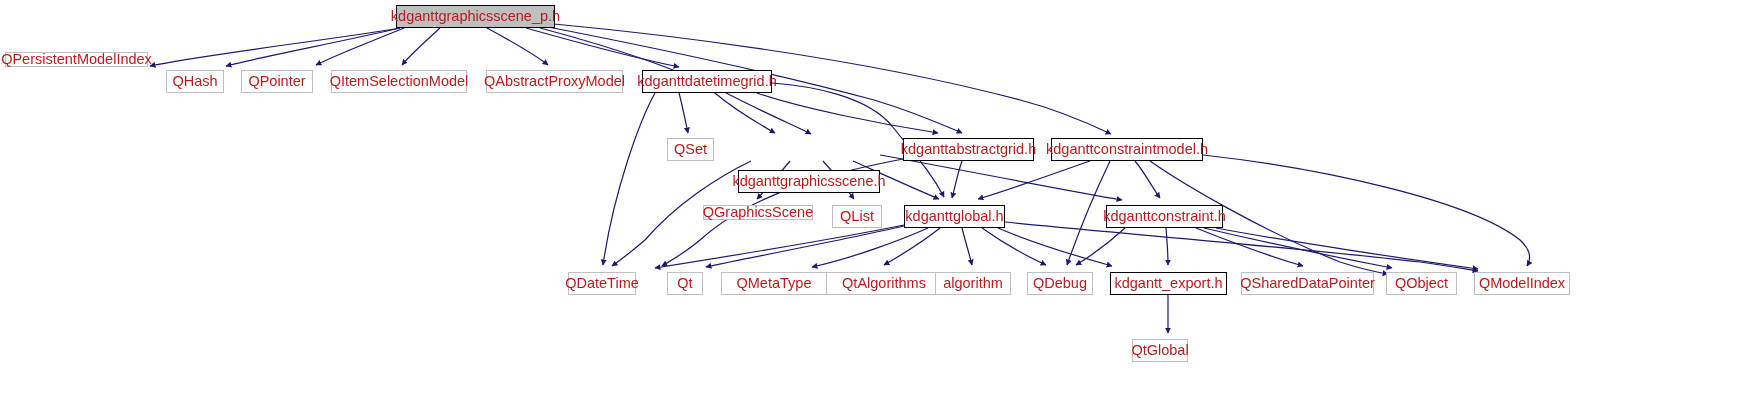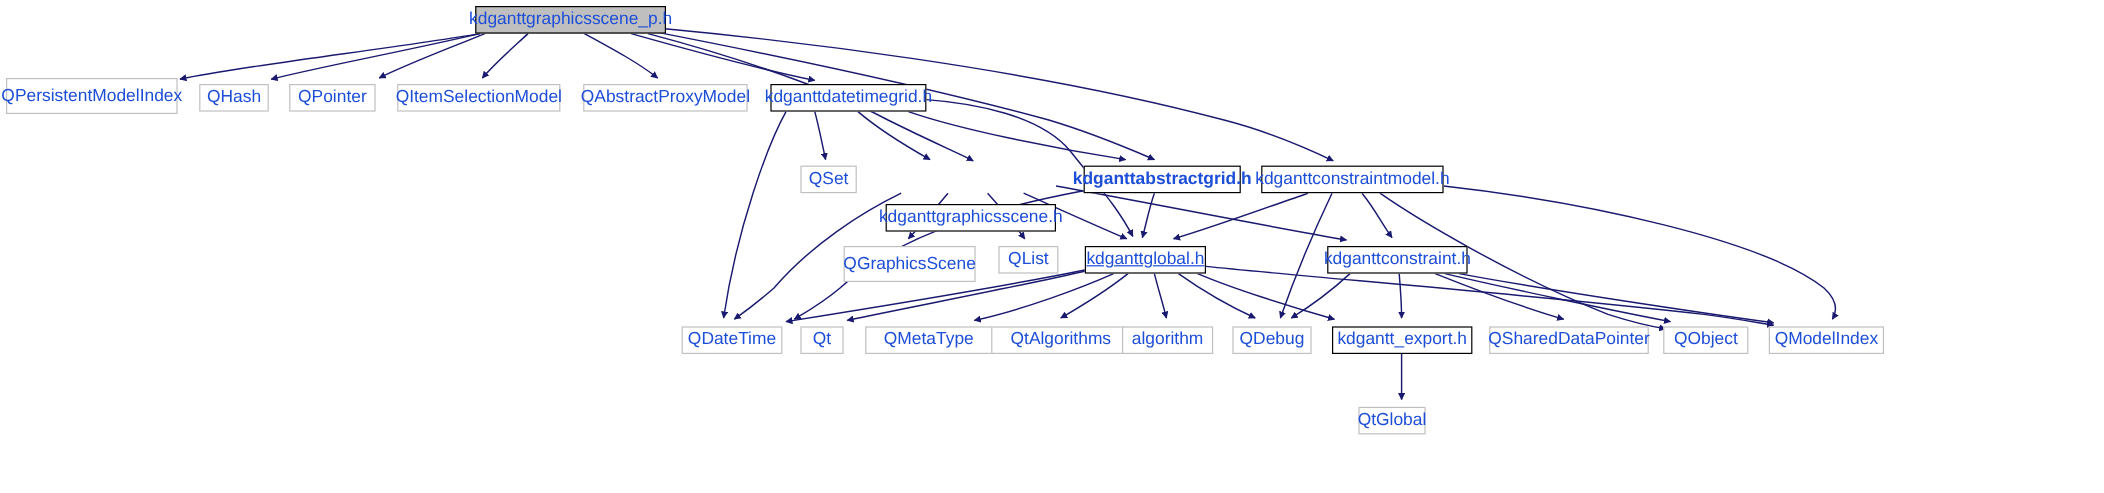--- a/index.html
+++ b/index.html
@@ -11,21 +11,21 @@
     overflow:hidden;
   }
   #edges{position:absolute;left:0;top:0;width:1753px;height:411px;}
   .node{
     position:absolute;
     box-sizing:border-box;
     display:flex;align-items:center;justify-content:center;
     background:#ffffff;
     border:1px solid #c0c0c0;
     font-size:14.5px;
-    color:#1d4ed8;
+    color:#b91c1c;
     white-space:nowrap;
     letter-spacing:0px;
     line-height:1;
   }
   .node.local{
     border:1.5px solid #000000;
   }
   .node.root{
     border:1.5px solid #000000;
     background:#bfbfbf;
@@ -82,21 +82,21 @@
         <path d="M 1196,228 C 1226,240 1272,257 1303,266" marker-end="url(#arrow)"></path>
         <path d="M 1204,228 C 1255,240 1345,259 1392,268" marker-end="url(#arrow)"></path>
         <path d="M 1216,228 C 1285,241 1420,261 1478,269" marker-end="url(#arrow)"></path>
         <path d="M 1168,295 C 1168,307 1168,321 1168,333" marker-end="url(#arrow)"></path>
       </g>
   </svg>
   <div id="node-layer">
       <div class="node root" style="left: 396px; top: 5px; width: 159px; height: 23px;">
         <span>kdganttgraphicsscene_p.h</span>
       </div>
-      <div class="node ext" style="left: 5px; top: 65px; width: 143px; height: 30px;">
+      <div class="node ext" style="left: 5px; top: 52px; width: 143px; height: 15px;">
         <span>QPersistentModelIndex</span>
       </div>
       <div class="node ext" style="left: 166px; top: 70px; width: 58px; height: 23px;">
         <span>QHash</span>
       </div>
       <div class="node ext" style="left: 241px; top: 70px; width: 72px; height: 23px;">
         <span>QPointer</span>
       </div>
       <div class="node ext" style="left: 331px; top: 70px; width: 136px; height: 23px;">
         <span>QItemSelectionModel</span>
@@ -106,39 +106,39 @@
       </div>
       <div class="node local" style="left: 642px; top: 70px; width: 130px; height: 23px;">
         <span>kdganttdatetimegrid.h</span>
       </div>
       <div class="node ext" style="left: 667px; top: 138px; width: 47px; height: 23px;">
         <span>QSet</span>
       </div>
       <div class="node local" style="left: 738px; top: 138px; width: 142px; height: 23px; margin-top: 32px;">
         <span>kdganttgraphicsscene.h</span>
       </div>
-      <div class="node local" style="left: 903px; top: 138px; width: 131px; height: 23px; font-weight: bold;">
+      <div class="node local" style="left: 903px; top: 138px; width: 131px; height: 23px;">
         <span>kdganttabstractgrid.h</span>
       </div>
       <div class="node local" style="left: 1051px; top: 138px; width: 152px; height: 23px;">
         <span>kdganttconstraintmodel.h</span>
       </div>
-      <div class="node ext" style="left: 703px; top: 205px; width: 110px; height: 30px;">
+      <div class="node ext" style="left: 703px; top: 205px; width: 110px; height: 15px;">
         <span>QGraphicsScene</span>
       </div>
       <div class="node ext" style="left: 832px; top: 205px; width: 50px; height: 23px;">
         <span>QList</span>
       </div>
-      <div class="node local" style="left: 904px; top: 205px; width: 101px; height: 23px; text-decoration: underline;">
+      <div class="node local" style="left: 904px; top: 205px; width: 101px; height: 23px;">
         <span>kdganttglobal.h</span>
       </div>
       <div class="node local" style="left: 1106px; top: 205px; width: 117px; height: 23px;">
         <span>kdganttconstraint.h</span>
       </div>
-      <div class="node ext" style="left: 568px; top: 272px; width: 84px; height: 23px;">
+      <div class="node ext" style="left: 568px; top: 272px; width: 68px; height: 23px;">
         <span>QDateTime</span>
       </div>
       <div class="node ext" style="left: 667px; top: 272px; width: 36px; height: 23px;">
         <span>Qt</span>
       </div>
       <div class="node ext" style="left: 721px; top: 272px; width: 106px; height: 23px;">
         <span>QMetaType</span>
       </div>
       <div class="node ext" style="left: 826px; top: 272px; width: 116px; height: 23px;">
         <span>QtAlgorithms</span>

